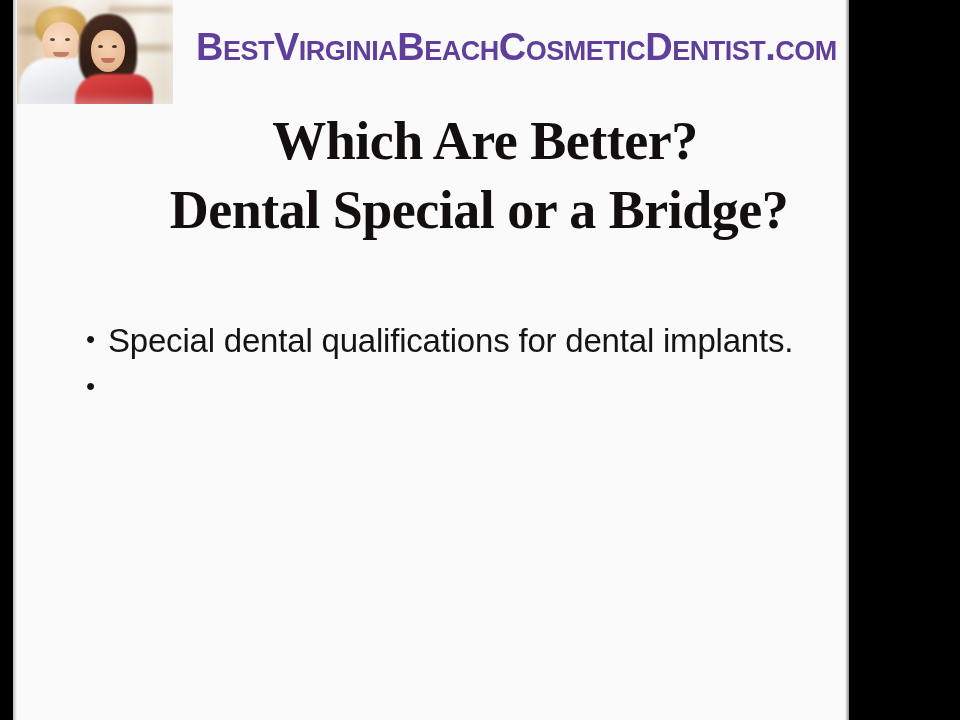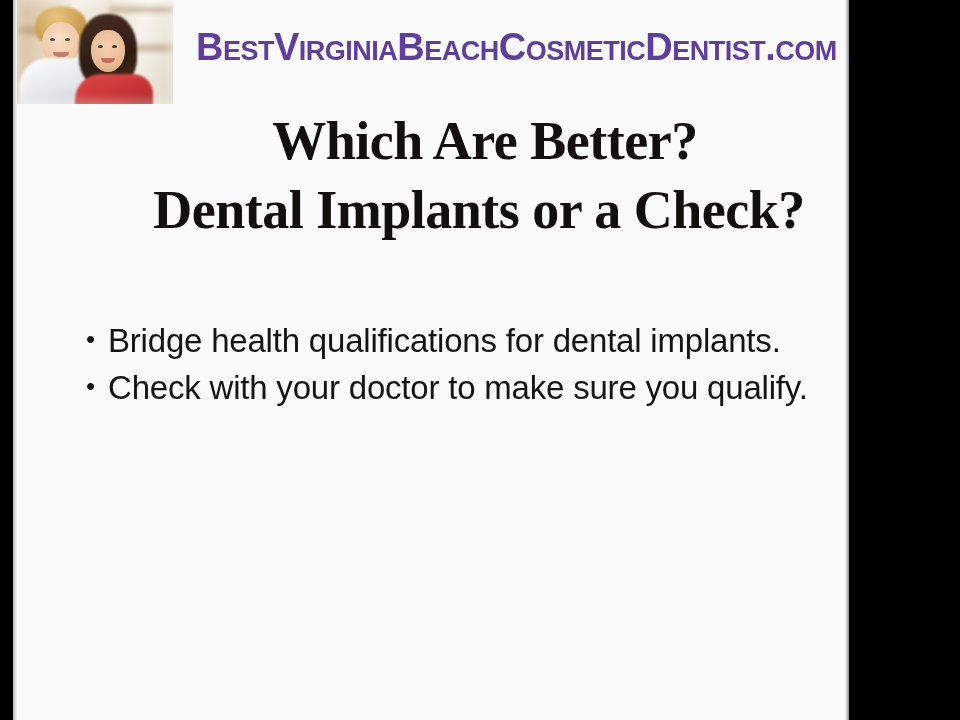--- a/index.html
+++ b/index.html
@@ -286,27 +286,26 @@
     <div class="p-wom-smile"></div>
     <div class="p-wom-top"></div>
 
     <div class="photo-soft"></div>
   </div>
 
   <div class="site-title">BestVirginiaBeachCosmeticDentist.com</div>
 
   <div class="headline">
     <span class="l1">Which Are Better?</span>
-    <span class="l2">Dental Implants or a Check?</span>
+    <span class="l2">Dental Special or a Bridge?</span>
   </div>
 
   <div class="bullets">
     <div class="bullet-row">
       <span class="bullet-dot">•</span>
-      <span class="bullet-text">Bridge health qualifications for dental implants.</span>
+      <span class="bullet-text">Special dental qualifications for dental implants.</span>
     </div>
     <div class="bullet-row">
       <span class="bullet-dot">•</span>
-      <span class="bullet-text">Check with your doctor to make sure you qualify.</span>
     </div>
   </div>
 
 </div>
 
 </body></html>

